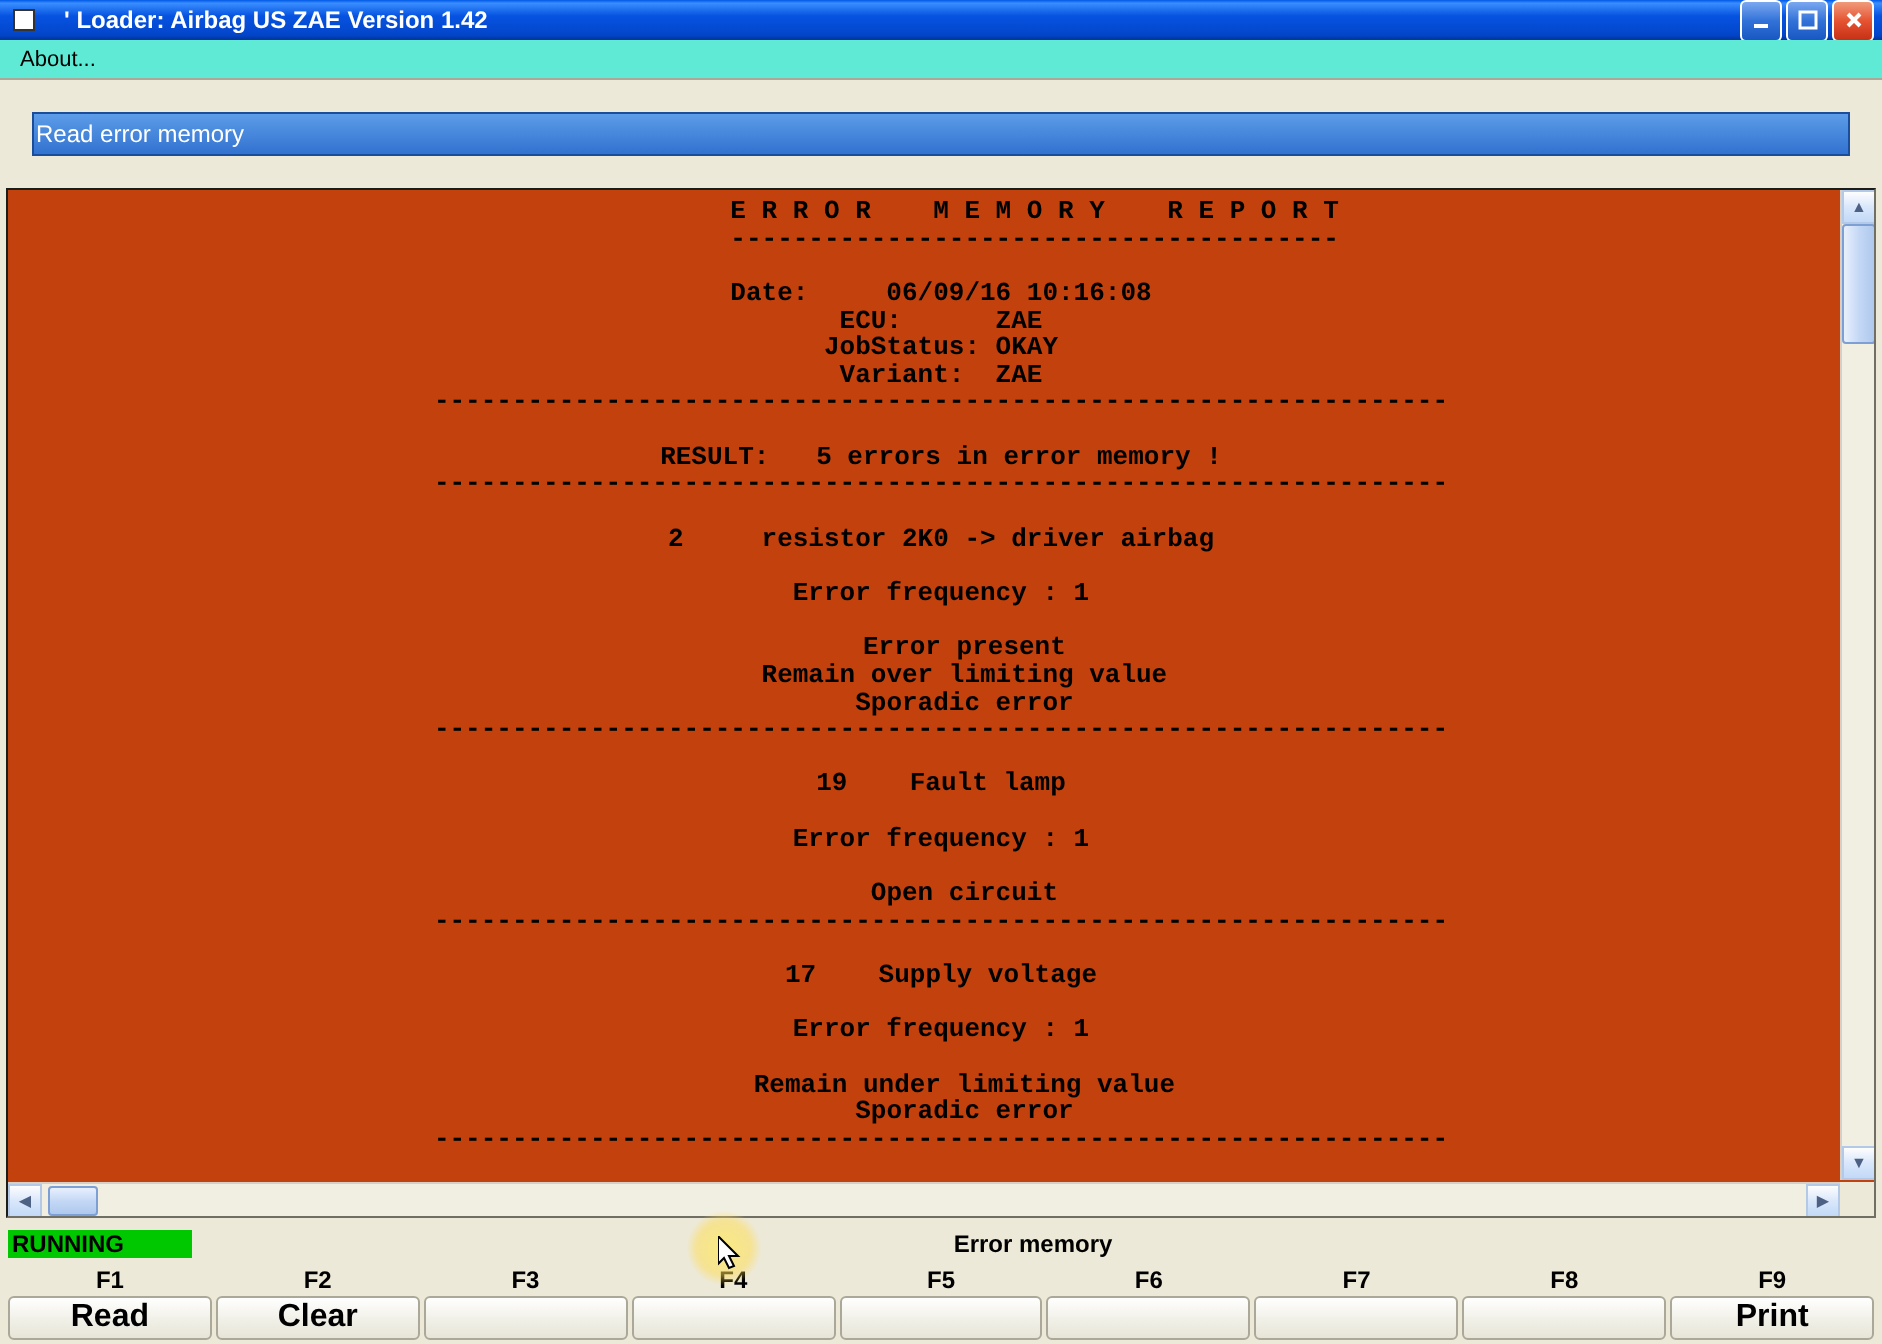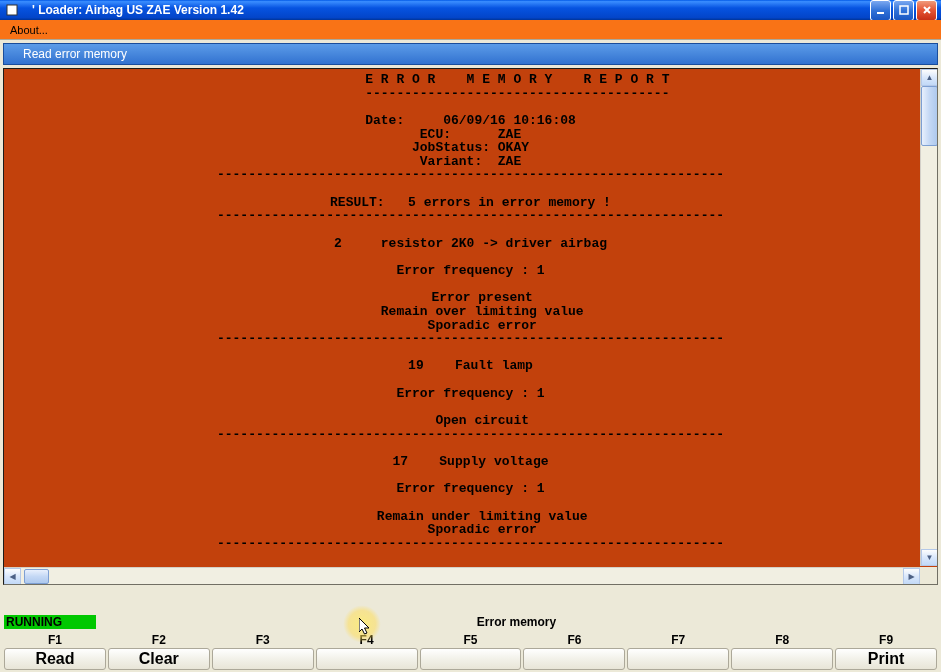--- a/index.html
+++ b/index.html
@@ -65,40 +65,40 @@
     
     .btn-minimize, .btn-maximize {
       background: linear-gradient(to bottom, #7BA8F0 0%, #3172D8 50%, #1956C2 100%);
     }
     
     .btn-close {
       background: linear-gradient(to bottom, #F09B7B 0%, #E55332 50%, #C73015 100%);
     }
     
     .menubar {
-      background: #f97316;
+      background: #5eead4;
       height: 20px;
       padding: 2px 4px;
       border-bottom: 1px solid #ACA899;
       font-size: 11px;
     }
     
     .menu-item {
       padding: 2px 6px;
       cursor: pointer;
       display: inline-block;
     }
     
     .panel-header {
       background: linear-gradient(to bottom, #5C9CE8 0%, #3272D0 100%);
       color: white;
-      padding: 3px 19px;
+      padding: 3px 1px;
       font-size: 12px;
       border: 1px solid #1A4D9B;
-      margin: 3px;
+      margin: 16px;
     }
     
     .content-area {
       flex: 1;
       display: flex;
       flex-direction: column;
       margin: 0 3px 3px 3px;
     }
     
     .report-container {
@@ -188,21 +188,20 @@
       right: 0;
       bottom: 0;
       width: 17px;
       height: 17px;
       background: #ECE9D8;
     }
     
     .bottom-panel {
       background: #ECE9D8;
       padding: 2px 4px;
-      margin-top: 24px;
     }
     
     .status-row {
       display: flex;
       align-items: center;
       height: 16px;
     }
     
     .status-running {
       background: #00C800;

